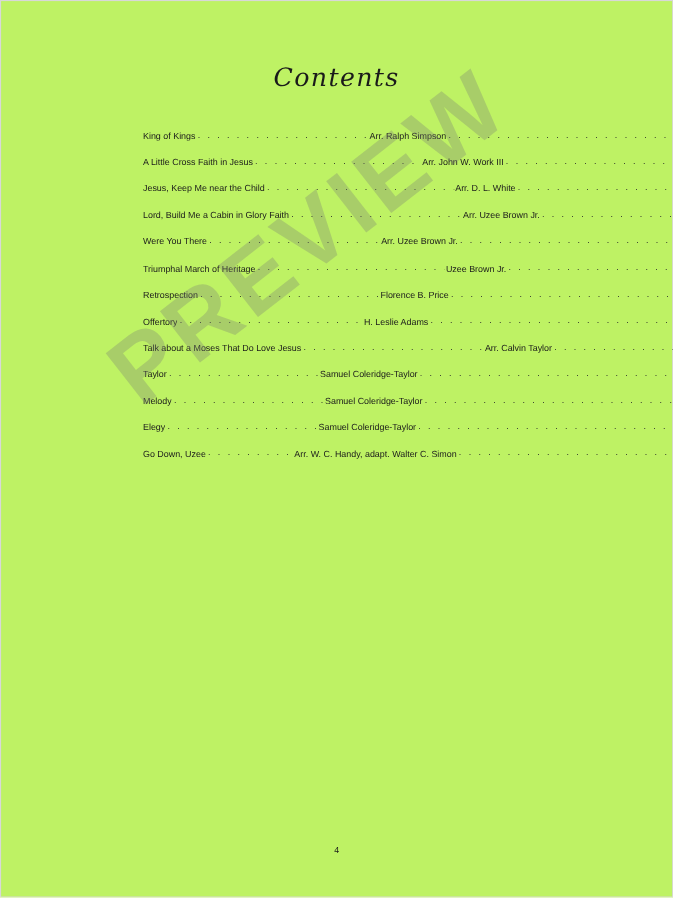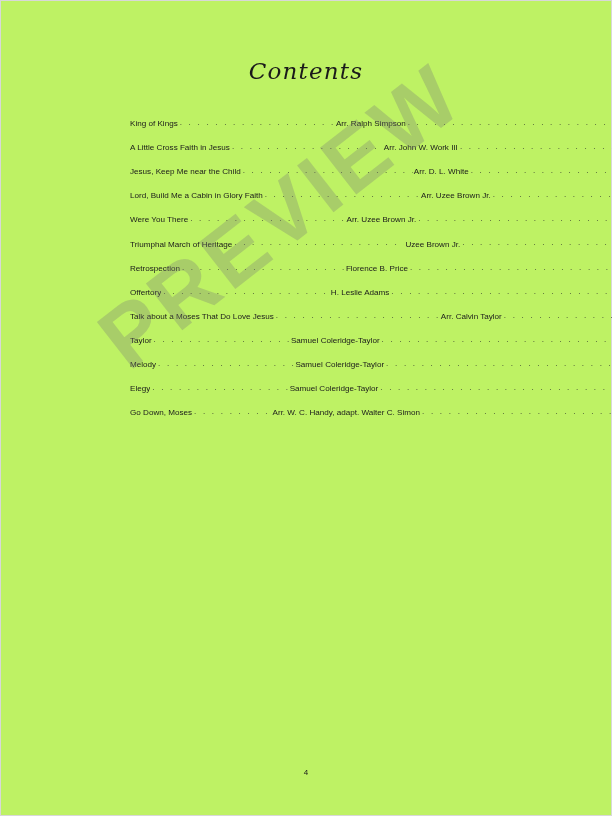--- a/index.html
+++ b/index.html
@@ -271,21 +271,21 @@
         <div class="arr-block">
           <span class="leader">. . . . . . . . . . . . . . . . . . . . . . . . . . . . . . . . . . . . . . . . . . . . . . . . . . . . . . . . . . . . . . . . . . . . . . . . . . . . . . . . . . .</span>
           <span class="arranger-cell">Samuel Coleridge-Taylor</span>
         </div>
         <span class="leader2">. . . . . . . . . . . . . . . . . . . . . . . . . . . . . . . . . . . . . . . . . . . . . . . . . . . . . . . . . . . . . . . . . . . . . . . . . . . . . . . . . . .</span>
       </div>
 
     </div>
 
     <div class="toc-row">
-      <span class="title-cell">Go Down, Moses</span>
+      <span class="title-cell">Go Down, Uzee</span>
       <div class="mid">
         <div class="arr-block">
           <span class="leader">. . . . . . . . . . . . . . . . . . . . . . . . . . . . . . . . . . . . . . . . . . . . . . . . . . . . . . . . . . . . . . . . . . . . . . . . . . . . . . . . . . .</span>
           <span class="arranger-cell">Arr. W. C. Handy, adapt. Walter C. Simon</span>
         </div>
         <span class="leader2">. . . . . . . . . . . . . . . . . . . . . . . . . . . . . . . . . . . . . . . . . . . . . . . . . . . . . . . . . . . . . . . . . . . . . . . . . . . . . . . . . . .</span>
       </div>
 
     </div>
 

